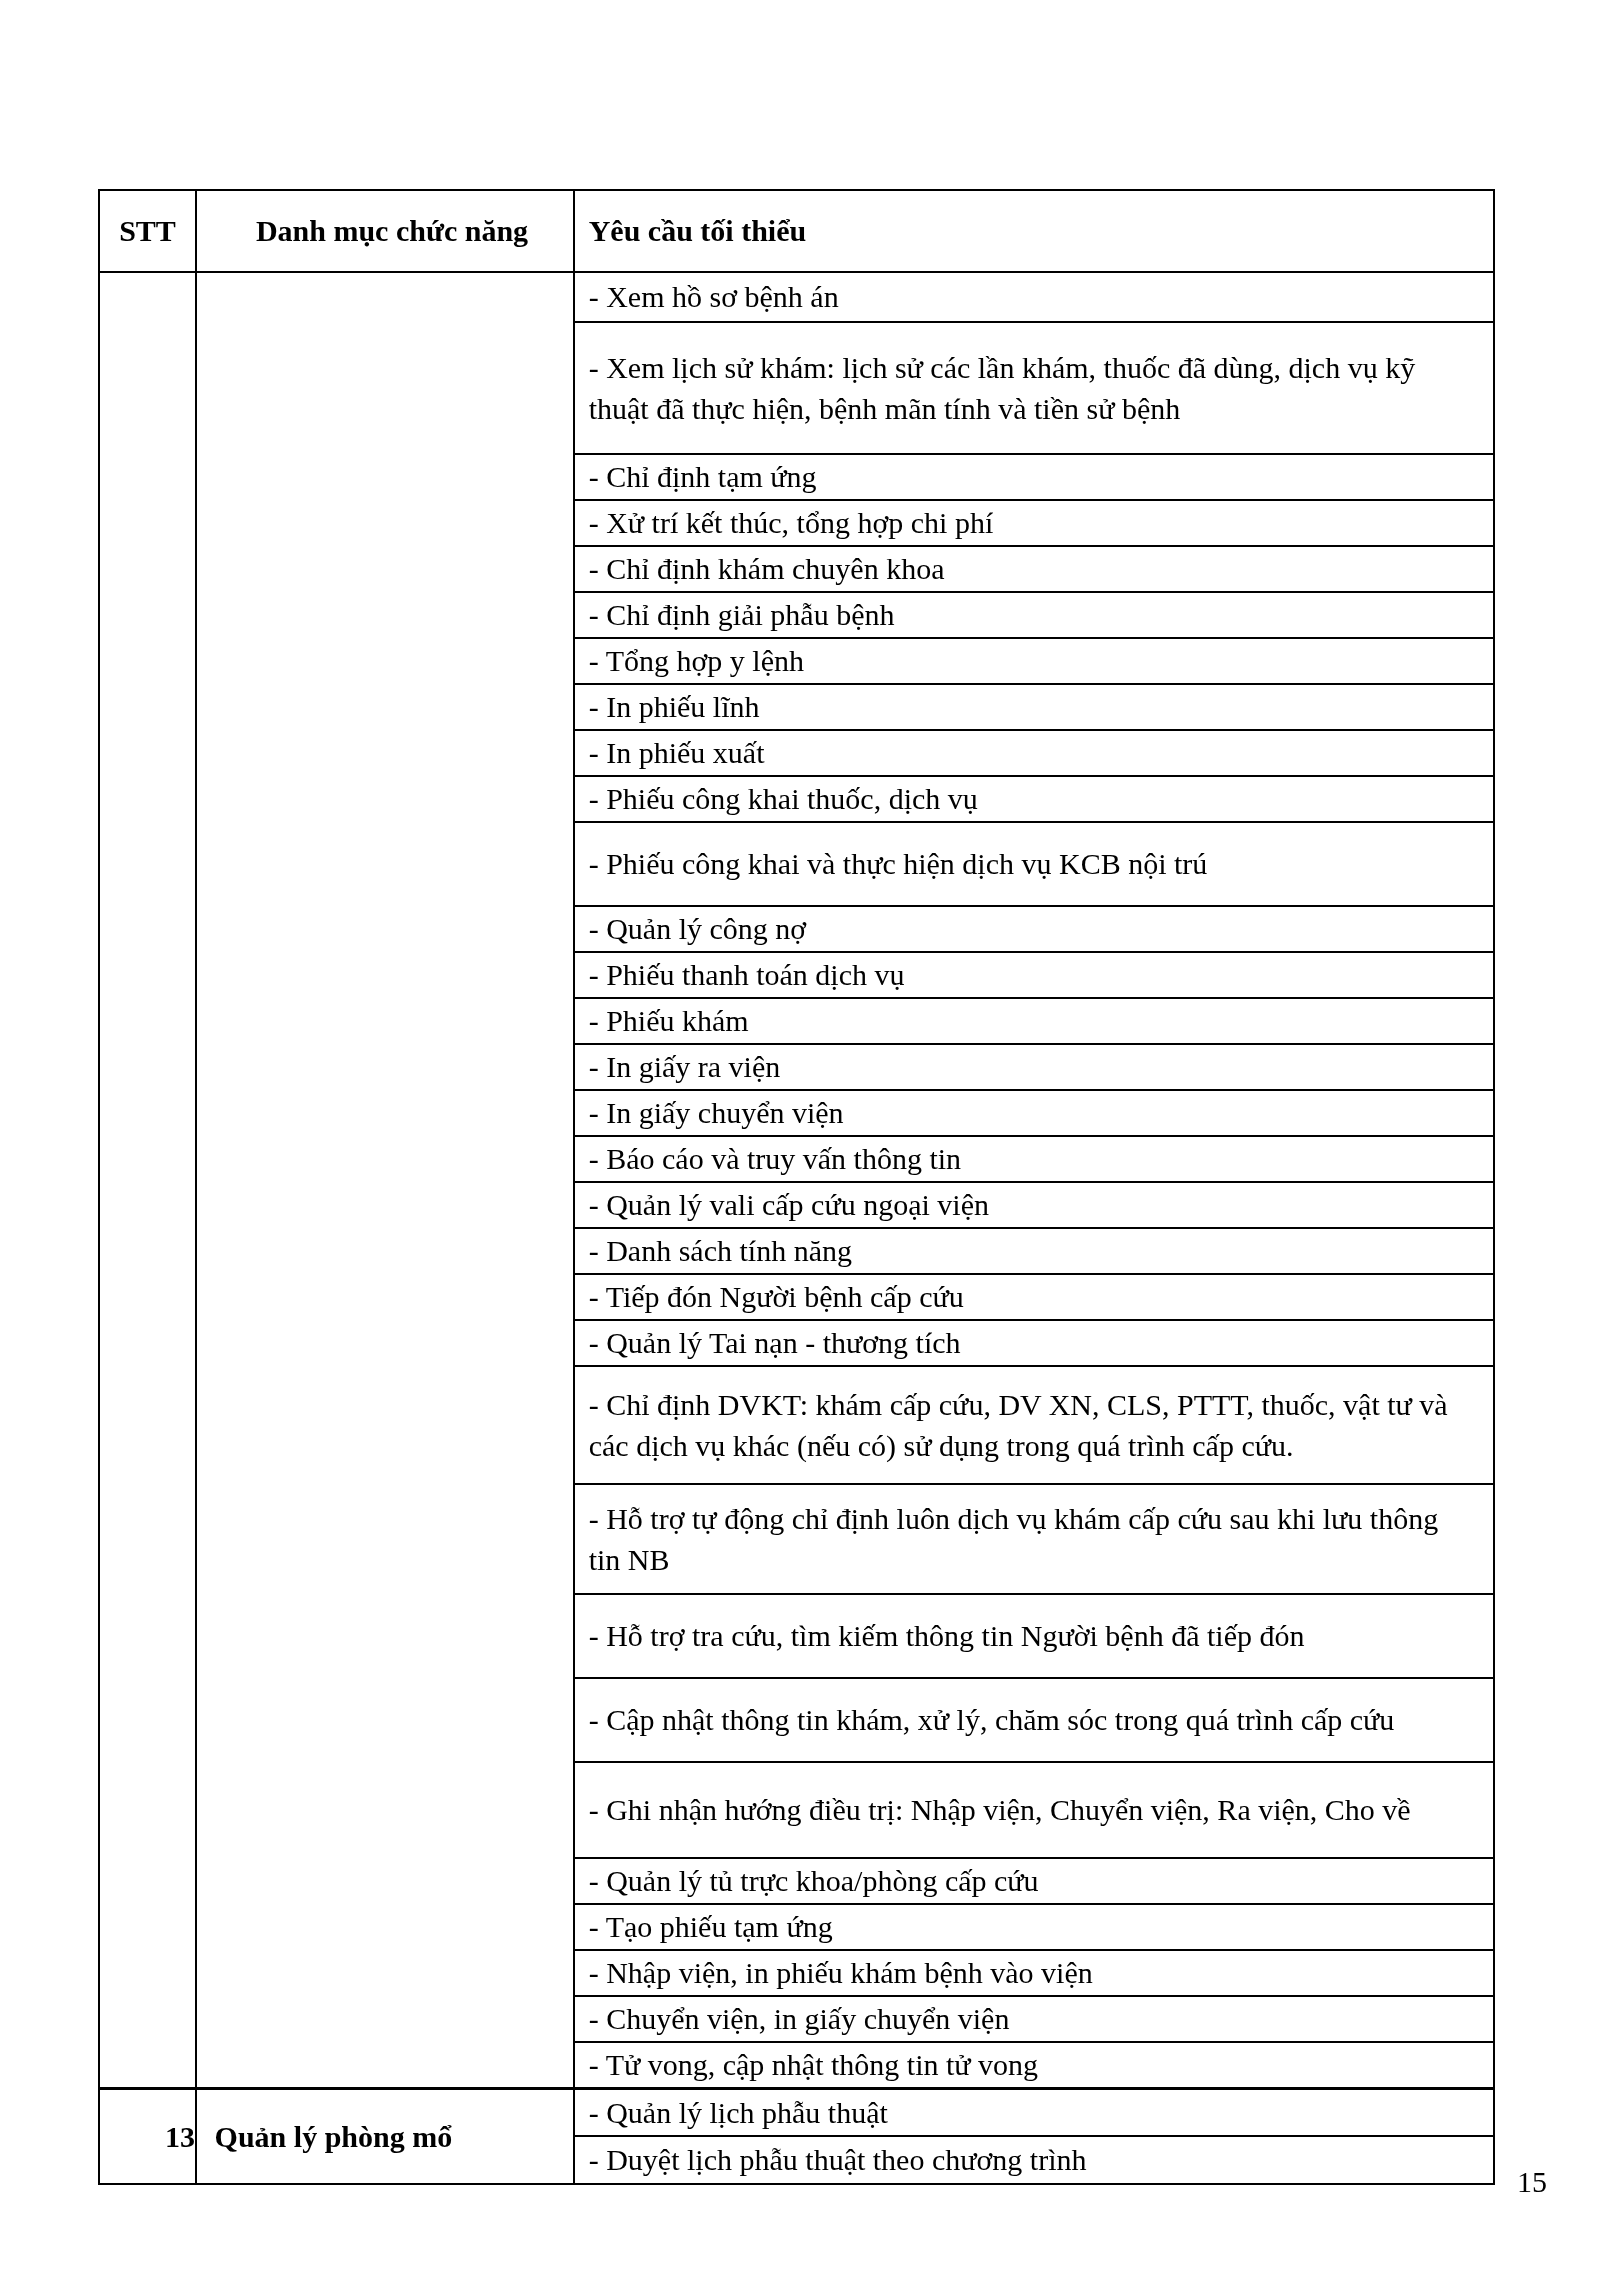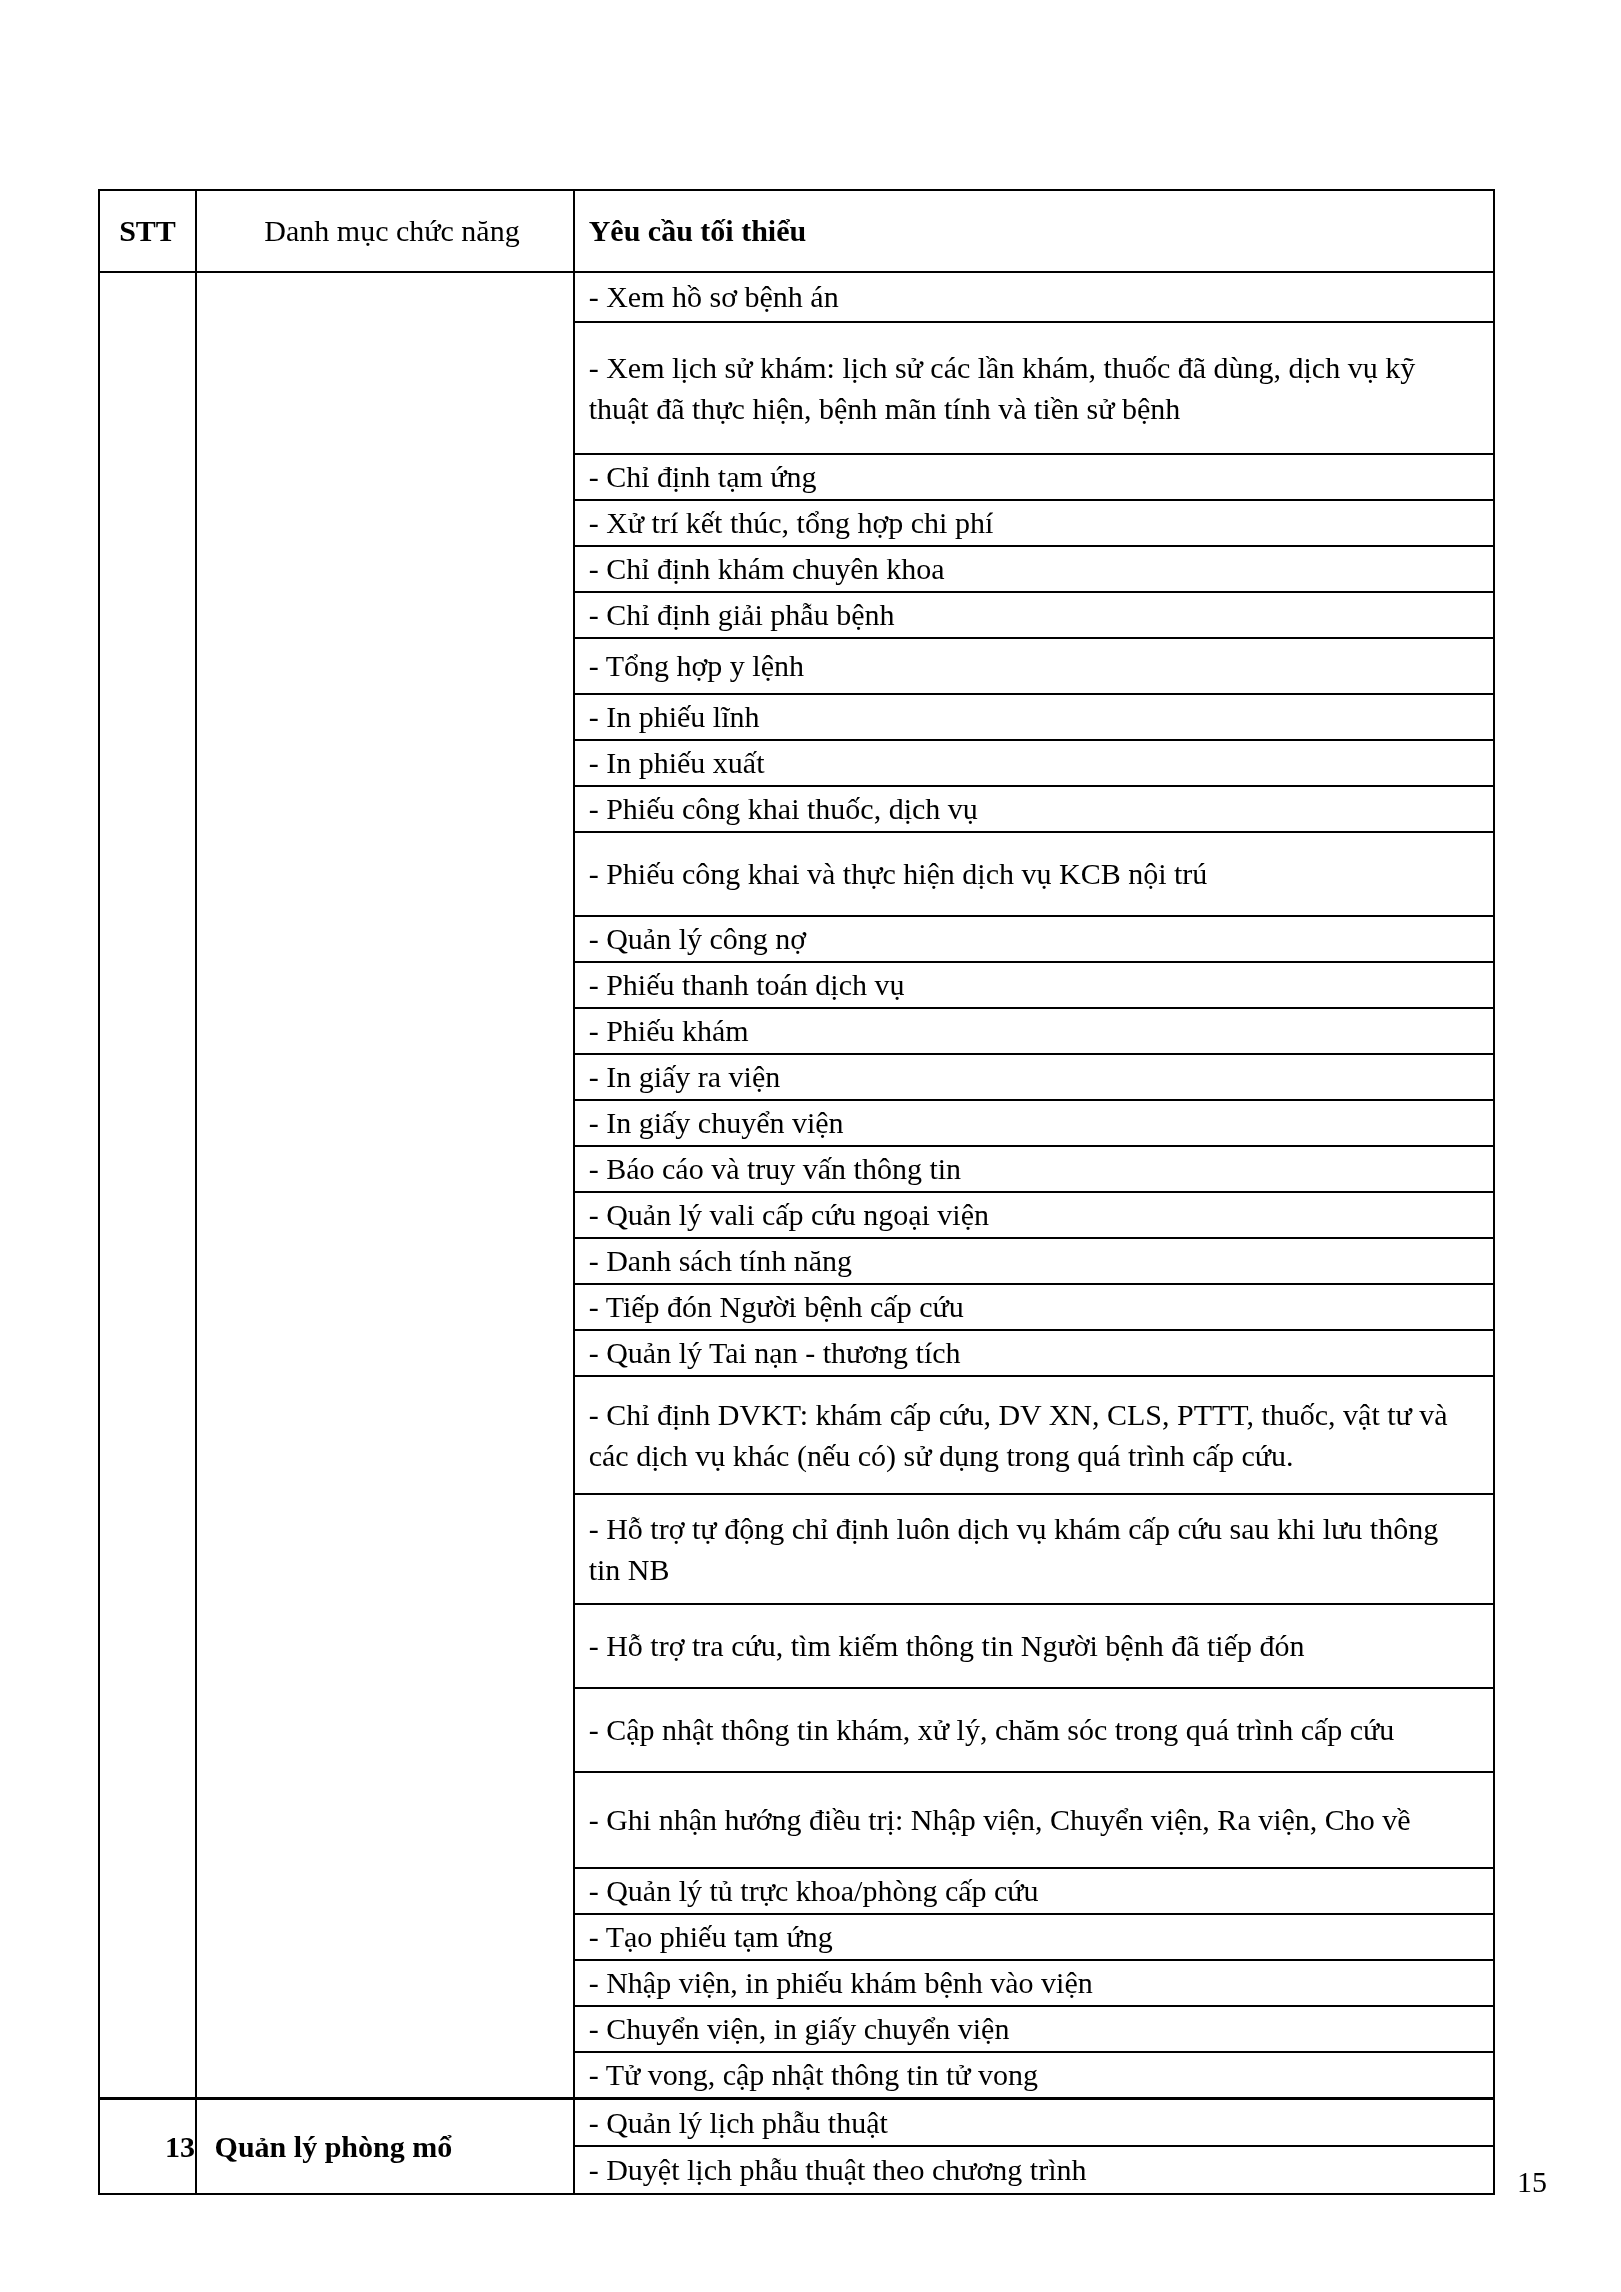--- a/index.html
+++ b/index.html
@@ -32,21 +32,21 @@
     font-size: 30px;
     line-height: 1.38;
     overflow: hidden;
   }
   .doc-table thead tr { height: 82px; }
   th.h-stt {
     font-weight: bold;
     text-align: center;
   }
   th.h-category {
-    font-weight: normal;
+    font-weight: bold;
     text-align: center;
     padding-left: 14px;
   }
   th.h-requirement {
     font-weight: bold;
     text-align: left;
     padding-left: 13.7px;
   }
   td.stt-cell {
     text-align: right;
@@ -105,21 +105,21 @@
         </tr>
         <tr style="height: 46px; margin-left: 17px;">
           <td class="req-cell">- Xử trí kết thúc, tổng hợp chi phí</td>
         </tr>
         <tr style="height: 46px;">
           <td class="req-cell">- Chỉ định khám chuyên khoa</td>
         </tr>
         <tr style="height: 46px;">
           <td class="req-cell">- Chỉ định giải phẫu bệnh</td>
         </tr>
-        <tr style="height: 56px;">
+        <tr style="height: 46px;">
           <td class="req-cell">- Tổng hợp y lệnh</td>
         </tr>
         <tr style="height: 46px;">
           <td class="req-cell">- In phiếu lĩnh</td>
         </tr>
         <tr style="height: 46px;">
           <td class="req-cell">- In phiếu xuất</td>
         </tr>
         <tr style="height: 46px;">
           <td class="req-cell">- Phiếu công khai thuốc, dịch vụ</td>

